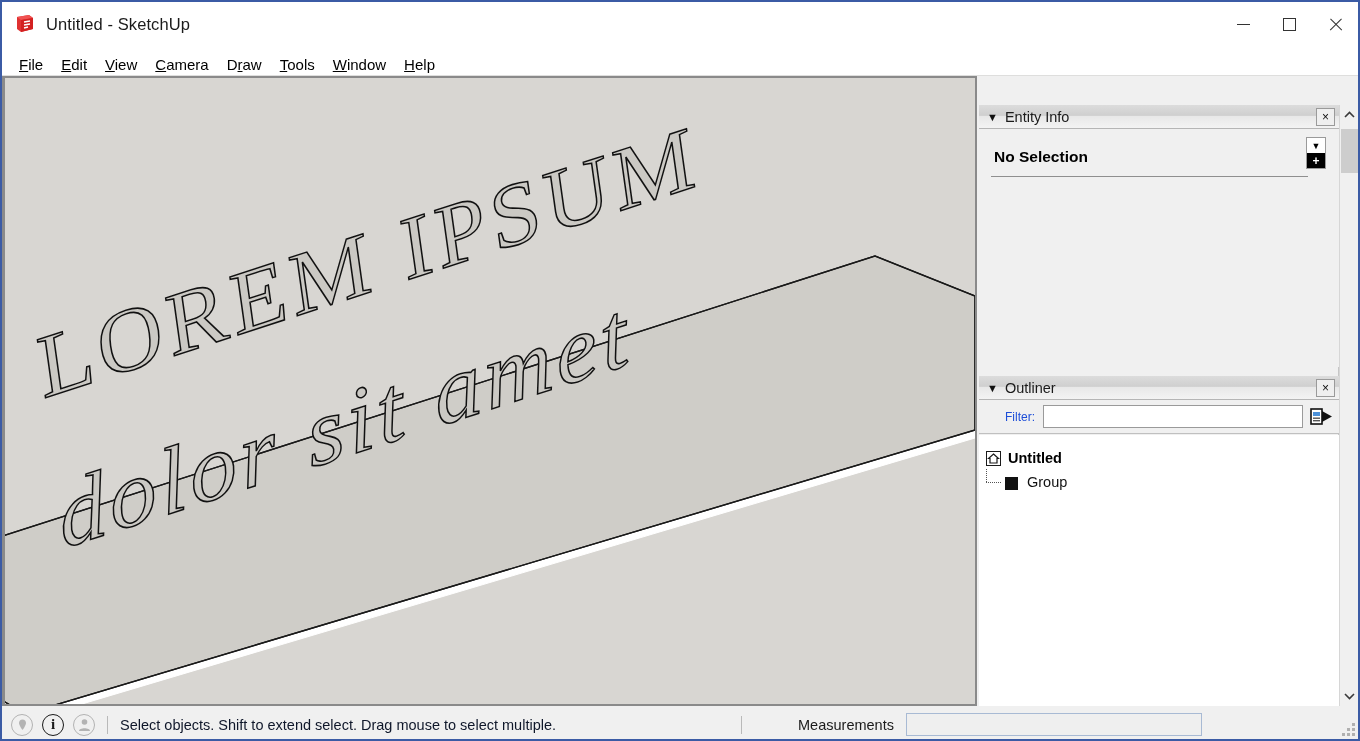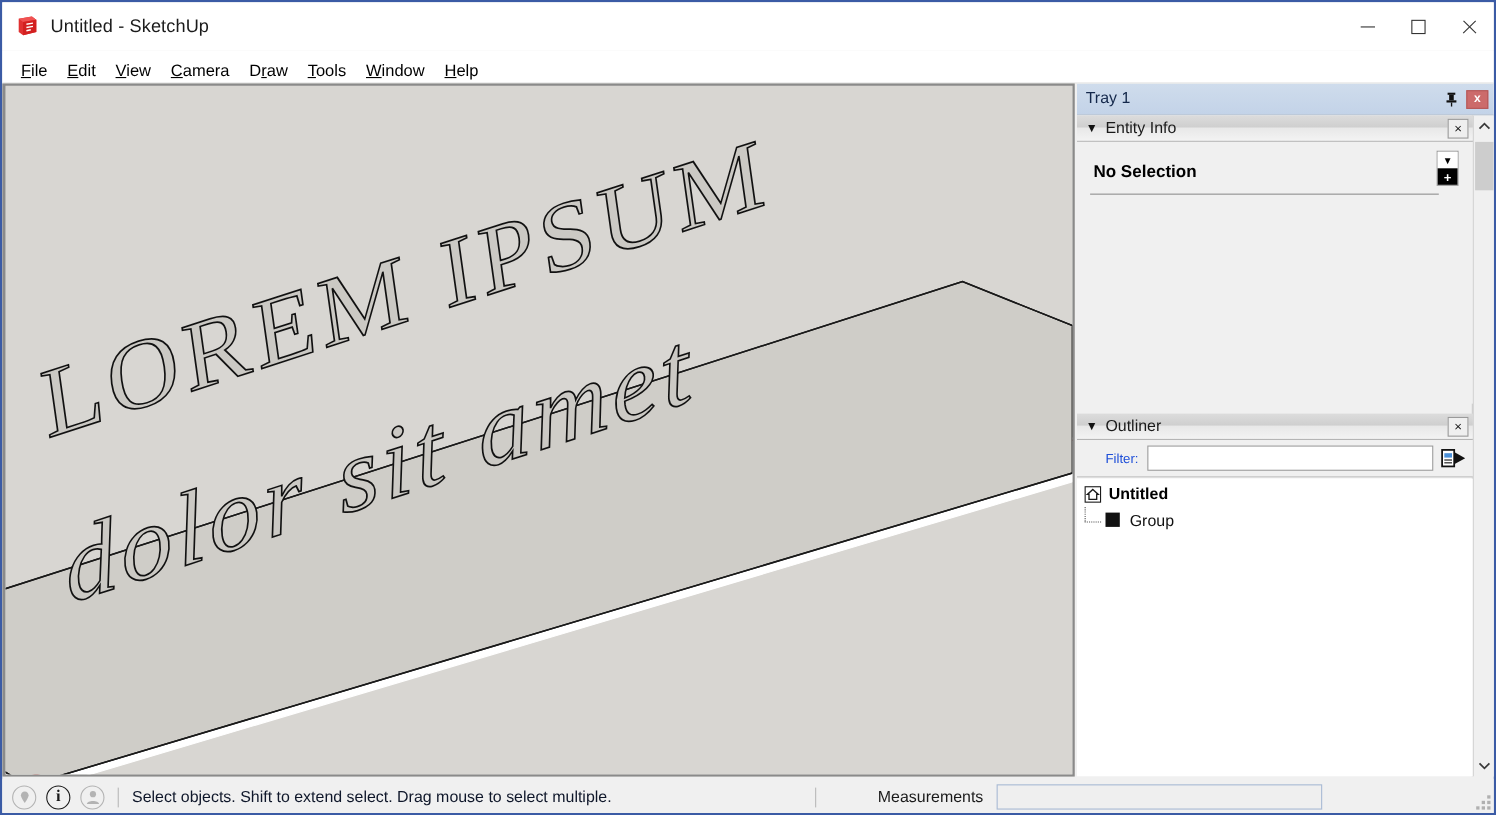--- a/index.html
+++ b/index.html
@@ -187,21 +187,21 @@
     width: 34px; height: 30px; margin-left: 2px;
     display: flex; align-items: center; justify-content: center;
     cursor: default;
   }
   #outliner-tree {
     position: absolute; left: 0; top: 59px; width: 360px; height: 271px;
     background: #ffffff; padding-top: 7px;
     overflow: hidden;
   }
   .tree-row {
-    display: flex; align-items: flex-start;
+    display: flex; align-items: flex-end;
     height: 24px; padding-left: 7px;
     font-size: 14.5px; cursor: default;
   }
   .tree-row.root { font-weight: bold; color: #000; }
   .tree-row.child { padding-left: 4px; color: #111; }
   .home-icon {
     width: 15px; height: 15px; margin-right: 7px;
     border: 1.3px solid #1a1a1a; position: relative; flex: 0 0 auto;
   }
   .tree-elbow {
@@ -321,34 +321,20 @@
         <text x="2" y="72" font-family="'Liberation Serif', serif" font-size="88" letter-spacing="5" fill="none" stroke="#ffffff" stroke-width="0.9" opacity="0.85"></text>
       </g>
       <g transform="translate(48,400) rotate(-18) skewX(-10) scale(1.06,1)">
         <text x="0" y="70" font-family="'Liberation Serif', serif" font-size="92" font-style="italic" letter-spacing="4" fill="#cbc9c4" stroke="#111111" stroke-width="1.5">dolor sit amet</text>
       </g>
     </svg>
   </div>
 
   <div id="tray">
 
-    <div id="tray-title">
-      <span id="tray-title-label">Tray 1</span>
-      <div id="tray-title-ctrls">
-        <div id="tray-pin">
-          <svg width="11" height="13" viewBox="0 0 11 13">
-            <rect x="2" y="0" width="7" height="2.2" fill="#111"></rect>
-            <rect x="3.4" y="2.2" width="4.2" height="5" fill="#111"></rect>
-            <rect x="1" y="7.2" width="9" height="2" fill="#111"></rect>
-            <rect x="5" y="9.2" width="1.2" height="3.8" fill="#111"></rect>
-          </svg>
-        </div>
-        <div id="tray-close">x</div>
-      </div>
-    </div>
 
     <div id="tray-body">
       <div id="tray-panels">
 
         <div id="entity-info">
           <div class="panel-header">
             <span class="panel-caret">▼</span>
             <span class="panel-title">Entity Info</span>
             <span class="panel-close">×</span>
           </div>

